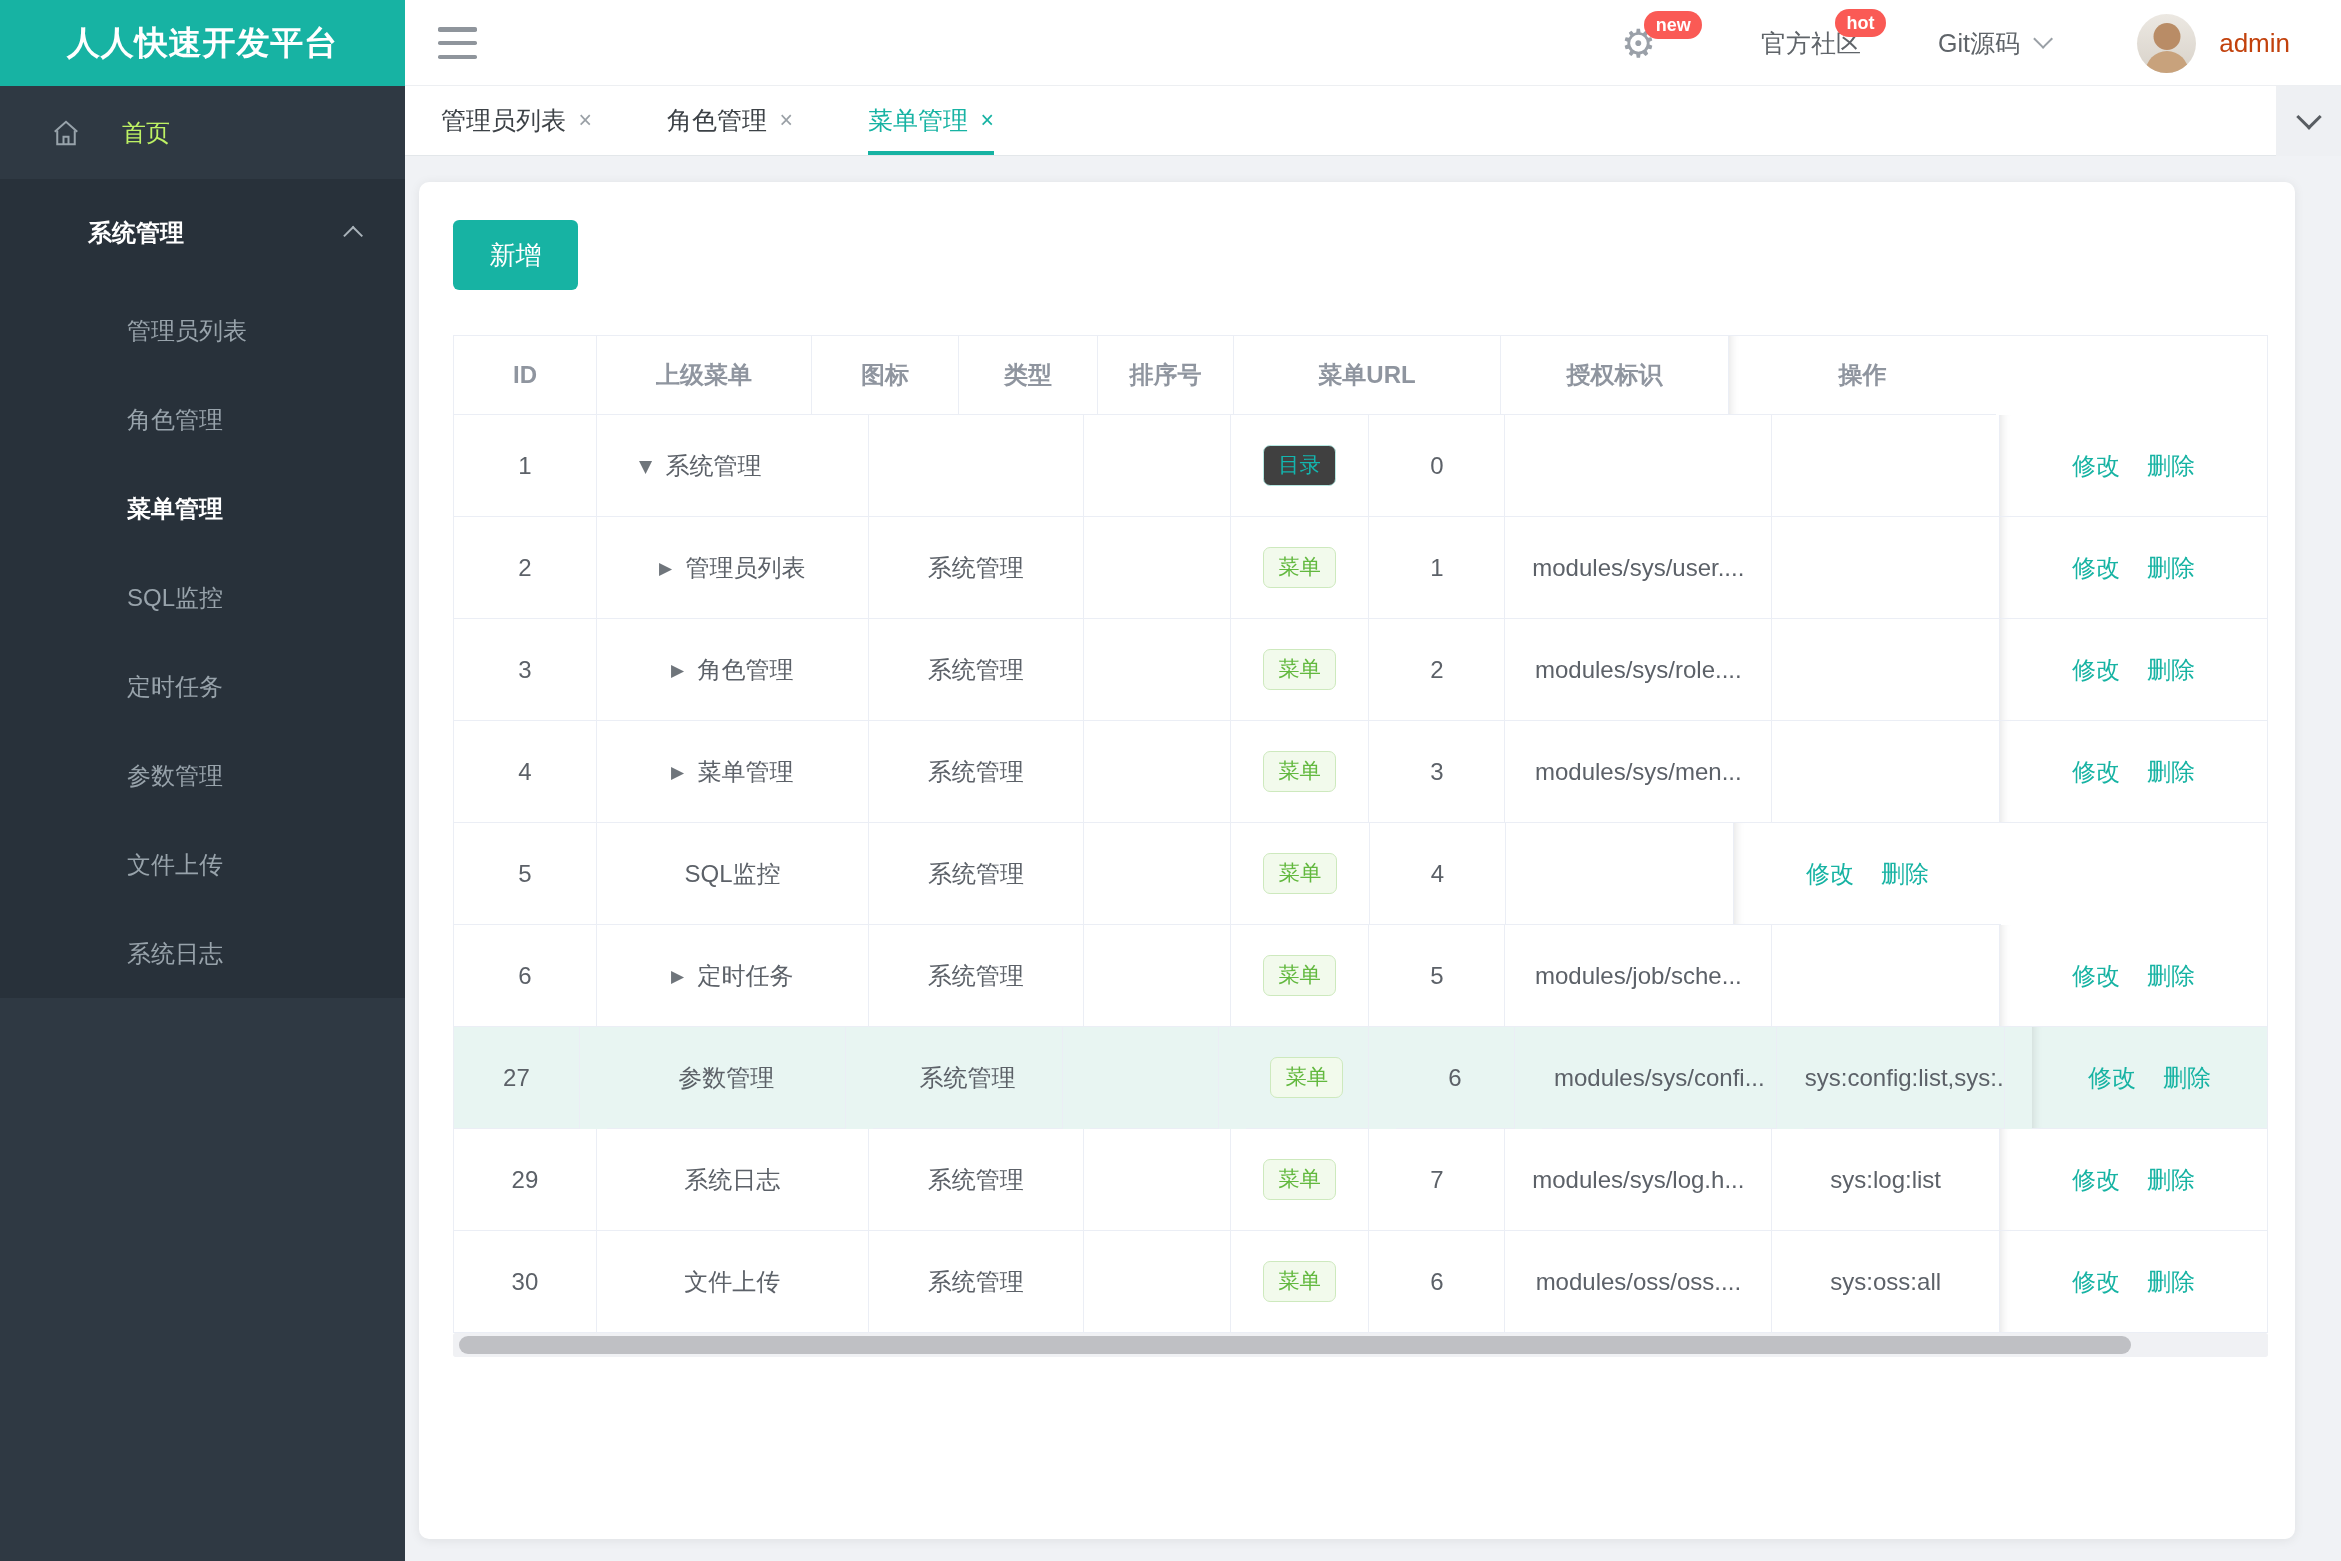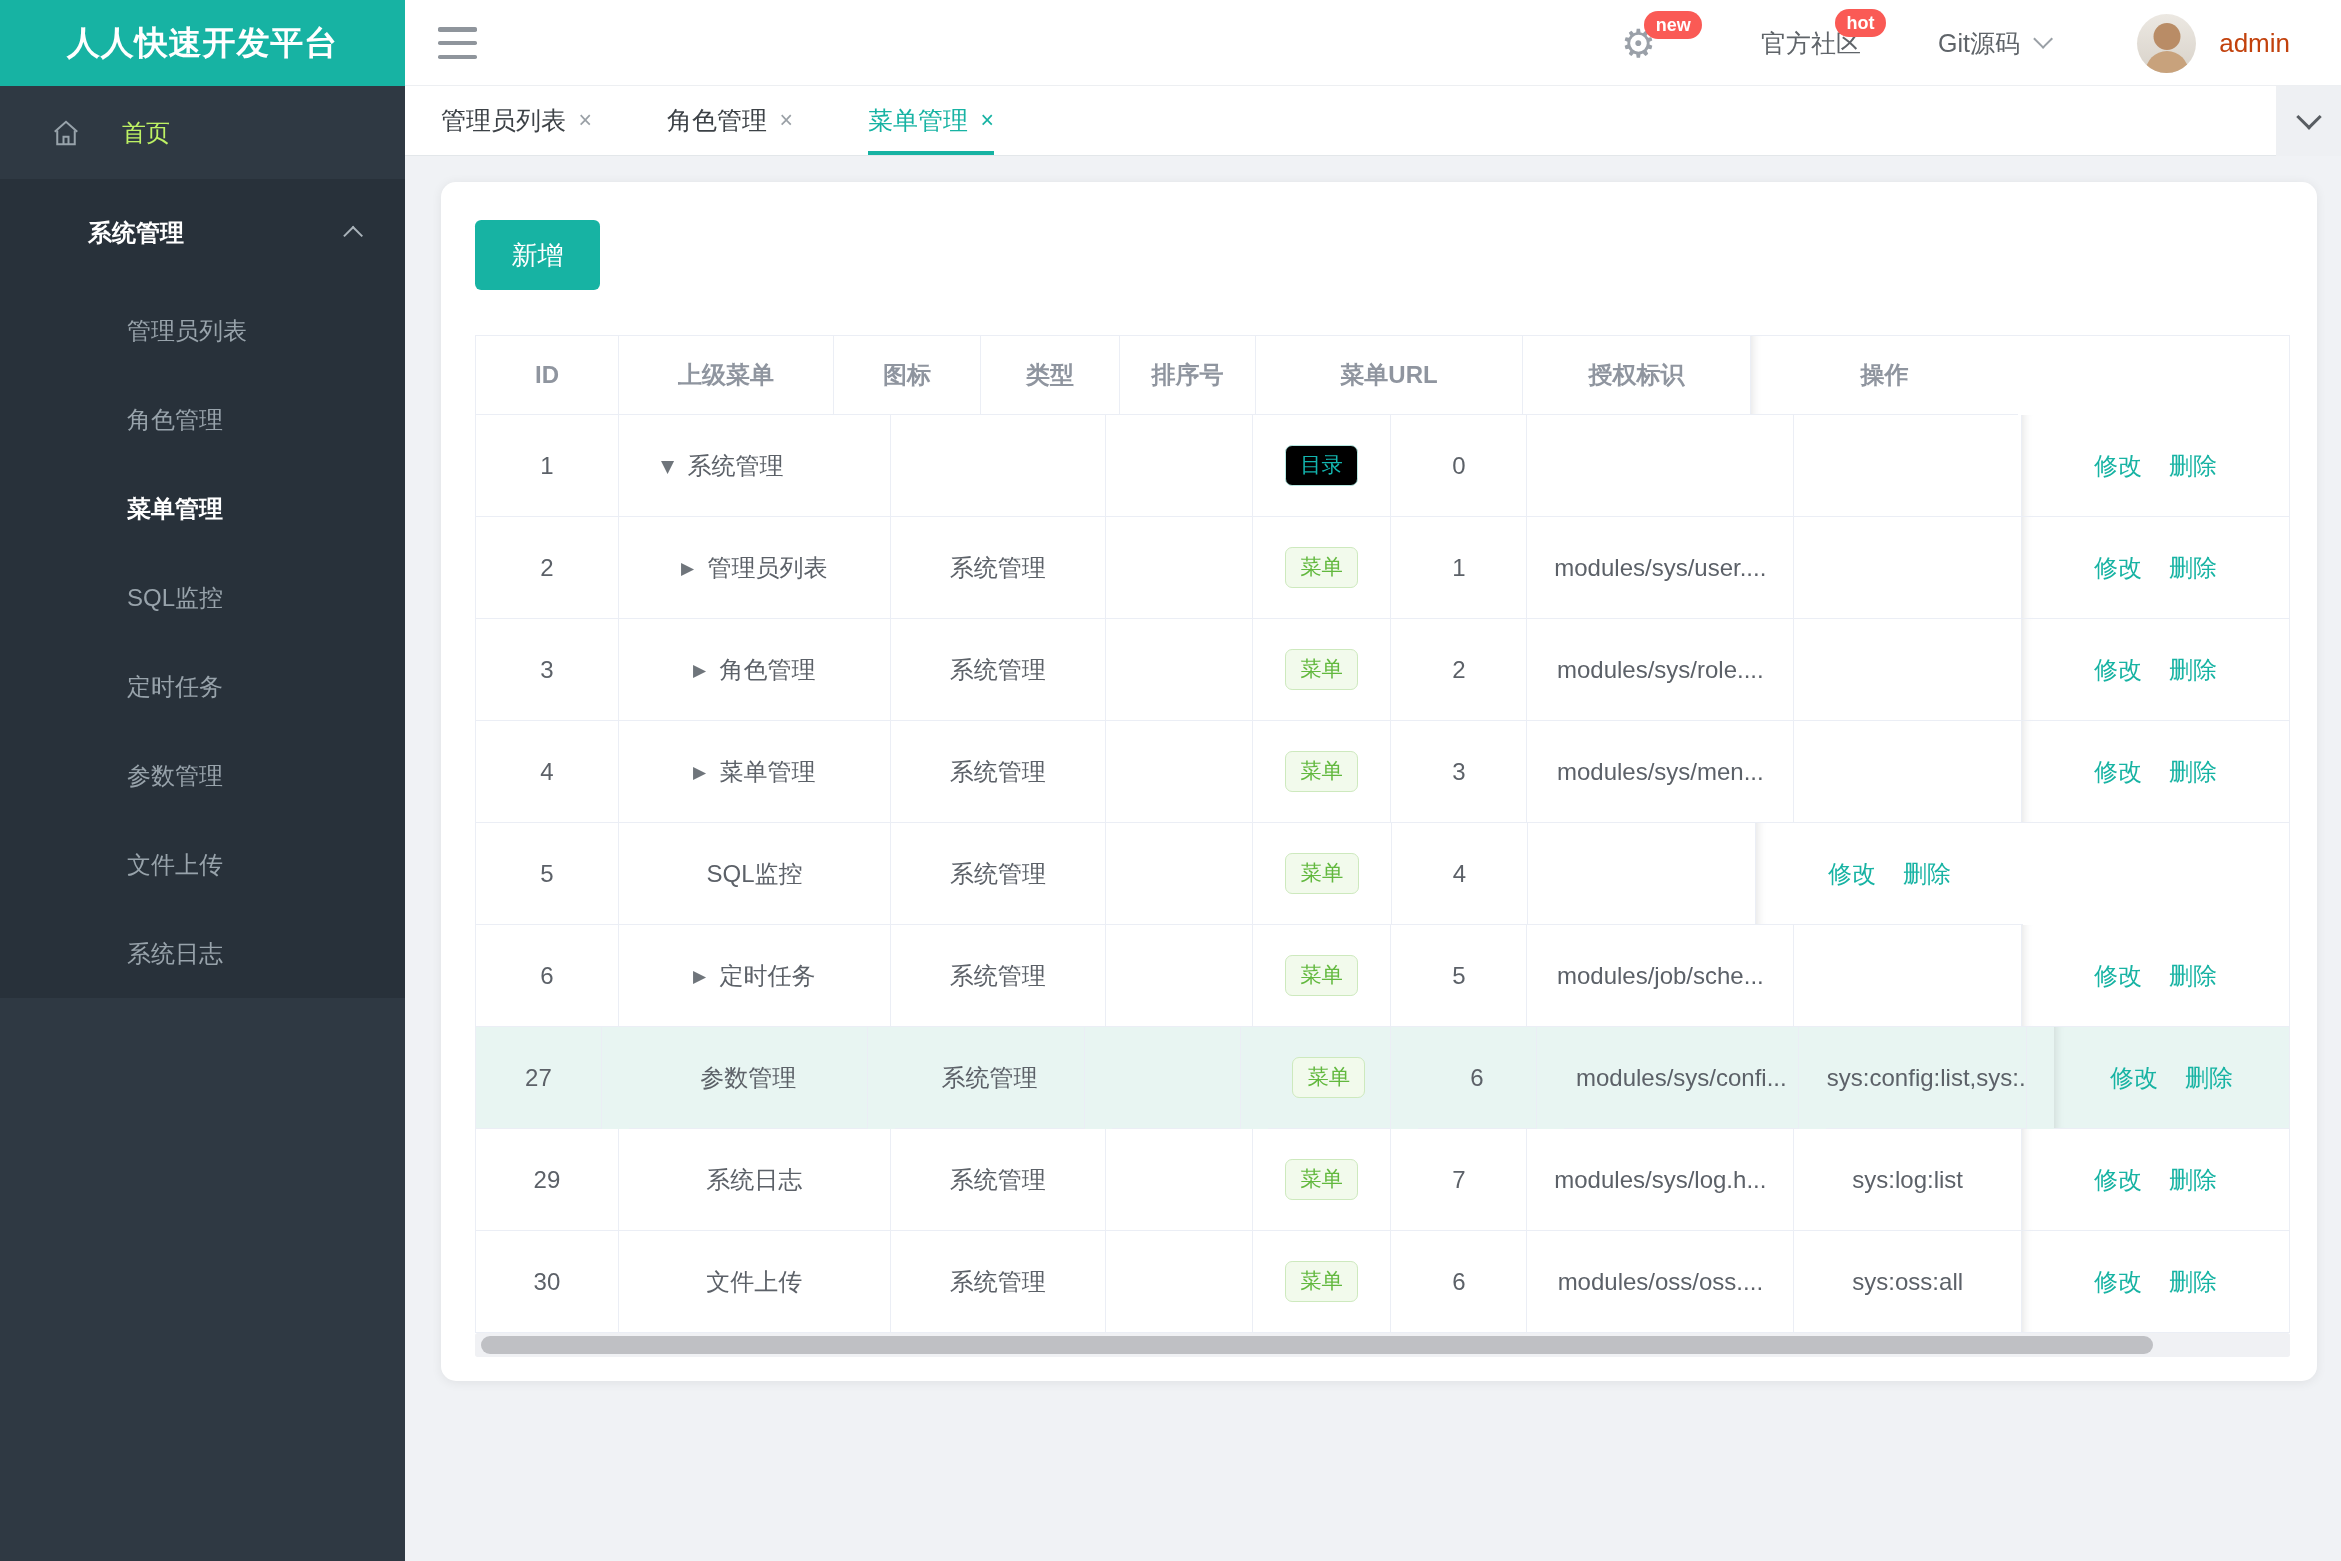--- a/index.html
+++ b/index.html
@@ -47,42 +47,42 @@
   .tab { position:relative; display:flex; align-items:center; margin-right:75px; font-size:25px; color:#3c4146; cursor:pointer; }
   .tab .close { margin-left:12.5px; font-size:23px; color:#9aa0a6; cursor:pointer; }
   .tab .close::before { content:"×"; }
   .tab.active { color:#17b3a3; }
   .tab.active .close { color:#17b3a3; }
   .tab.active::after { content:""; position:absolute; left:0; right:0; bottom:0; height:4.5px; background:#17b3a3; }
   .tab-collapse { position:absolute; right:0; top:0; width:66px; height:70px; background:#eef0f3; display:flex; align-items:center; justify-content:center; cursor:pointer; }
   .chev-down { width:18px; height:18px; border-right:3.6px solid #585d62; border-bottom:3.6px solid #585d62; transform:rotate(45deg); margin-top:-7.1px; }
 
   
-  .card { position:absolute; left:36px; top:96px; width:1876px; height:1199px; background:#fff; border-radius:15px; box-shadow:0 1.8px 10.7px rgba(0,0,0,.07); }
+  .card { position:absolute; left:14px; top:96px; width:1876px; height:1357px; background:#fff; border-radius:10px; box-shadow:0 1.8px 10.7px rgba(0,0,0,.07); }
   .btn-add { position:absolute; left:34px; top:38px; width:125px; height:70px; background:#17b3a3; color:#fff; font-size:26px;
              border:none; border-radius:6.2px; cursor:pointer; font-family:inherit; }
 
   
   .table { position:absolute; left:34px; top:153px; width:1815px; border:0.9px solid #ebeef5; border-bottom:none; }
   .tr { display:flex; background:#fff; }
   .tr[data-hl="true"] { background:#e8f5f2;gap:27px; }
   .td, .th { border-right:0.9px solid #ebeef5; border-bottom:0.9px solid #ebeef5; display:flex; align-items:center; justify-content:center;
              font-size:24px; color:#5c6168; overflow:hidden; white-space:nowrap; }
   .td:last-child, .th:last-child { border-right:none; }
   .thead .th { height:79px; color:#8f959f; font-weight:bold; background:#fff; }
   .tbody .td { height:102px; }
   .c0 { width:143px; } .c1 { width:272px; } .c2 { width:215px; } .c3 { width:147px; } .c4 { width:139px; }
   .c5 { width:136px; } .c6 { width:267px; } .c7 { width:228px; } .c8 { width:267px; }
   .c8 { position:relative; box-shadow:inset 10.7px 0 10.7px -10.7px rgba(0,0,0,.14); }
   .name-wrap { display:flex; align-items:center; }
   .name-wrap.lvl0 { transform:translateX(-32px); }
   .arrow { font-family:"DejaVu Sans",sans-serif; font-size:17px; color:#6f757b; margin-right:13.4px; cursor:pointer; }
   .arrow:empty { display:none; margin:0; }
   .tag { display:inline-block; padding:7.1px 14.2px; border-radius:7.1px; font-size:21.4px; line-height:1.2; }
-  .tag[data-type="dir"]  { color:#13b5ae; background:#000000; border:0.9px solid #b5e8e2; }
+  .tag[data-type="dir"]  { color:#13b5ae; background:#404040; border:0.9px solid #b5e8e2; }
   .tag[data-type="menu"] { color:#62b83e; background:#f2faec; border:0.9px solid #cde9bd; }
   .ops a { color:#17b3a3; text-decoration:none; font-size:24px; cursor:pointer; }
   .ops a + a { margin-left:27px; }
 
   
   .hscroll { position:absolute; left:34px; top:1151px; width:1815px; height:24px; background:#f0f1f4; border-radius:2.7px; }
   .hthumb { position:absolute; left:6.2px; top:2.7px; width:1672px; height:18.7px; background:#bfc0c4; border-radius:9.8px; cursor:pointer; }
 </style>
 </head>
 <body>

